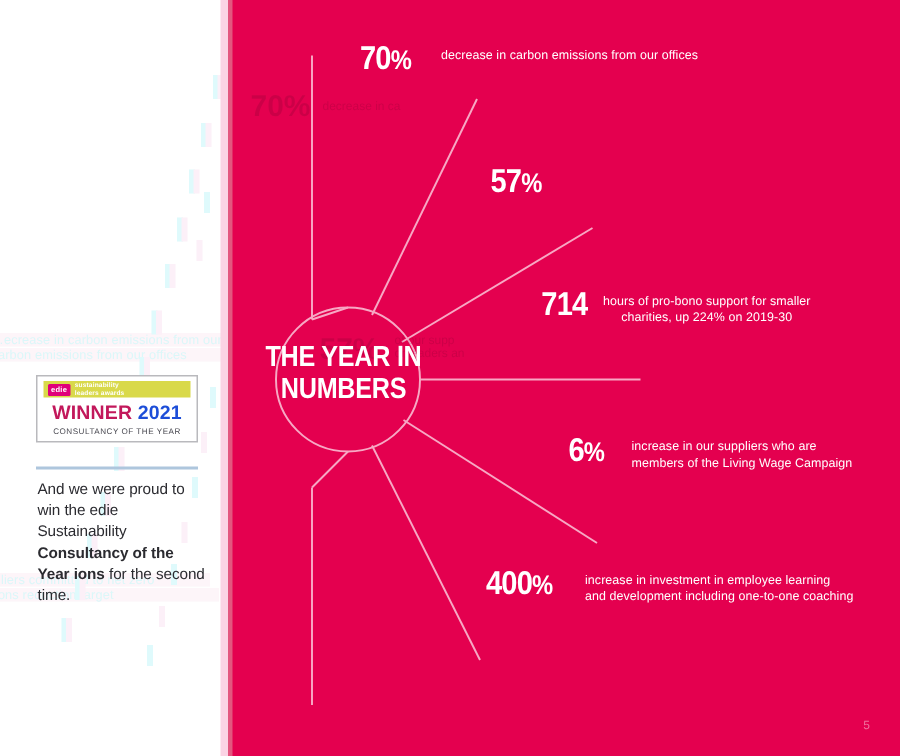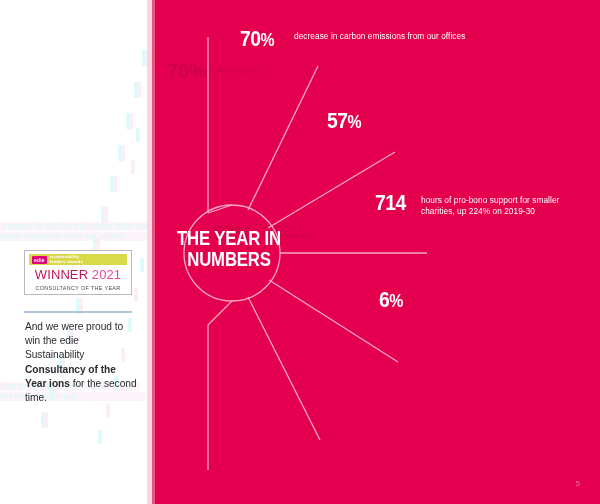--- a/index.html
+++ b/index.html
@@ -31,22 +31,22 @@
     background:#d9d94a;margin:3px 4px 0 4px;padding:1px 3px;height:11px;box-sizing:border-box;
   }
   .badge-edie{
     background:#e0007a;color:#fff;font-size:5px;font-weight:bold;
     padding:0 2px;line-height:8px;border-radius:1px;letter-spacing:.2px;
   }
   .badge-sub{font-size:4.4px;color:#ffffff;line-height:4.6px;font-weight:bold;letter-spacing:.1px;}
   .badge-winner{
     margin-top:3px;text-align:center;font-size:13px;line-height:14px;letter-spacing:.1px;
   }
-  .badge-winner .w{color:#c2185b;font-weight:normal;}
-  .badge-winner .y{color:#ec4899;font-weight:normal;}
+  .badge-winner .w{color:#c2185b;font-weight:bold;}
+  .badge-winner .y{color:#1d4ed8;font-weight:bold;}
   .badge-cat{
     text-align:center;font-size:5.4px;color:#4a4a52;letter-spacing:.35px;margin-top:3px;
   }
 
   .divider{position:absolute;left:24px;top:311px;width:108px;height:1.5px;background:#aec6dd;}
 
   .blurb{
     position:absolute;left:25px;top:320px;width:112px;
     font-size:10.2px;line-height:14.2px;color:#2b2b30;letter-spacing:-.05px;
   }
@@ -208,32 +208,41 @@
       </div>
       <div class="txt">decrease in carbon emissions from our offices</div>
     </div>
 
     <div class="stat" style="left:172px;top:110px;">
       <div class="num" style="width:52px;">
         <span>57</span><span class="pct">%</span>
       </div>
     </div>
 
-    <div class="stat" style="left:220px;top:192px;">
+    <div class="stat" style="left:201px;top:192px;text-align:center;">
       <div class="num" style="width:46px;">
         <span>714</span><span class="pct"></span>
       </div>
       <div class="txt">hours of pro-bono support for smaller
 charities, up 224% on 2019-30</div>
     </div>
 
     <div class="stat" style="left:224px;top:289px;">
       <div class="num" style="width:42px;">
         <span>6</span><span class="pct">%</span>
       </div>
-    </div>
-
+      <div class="txt">increase in our suppliers who are
+members of the Living Wage Campaign</div>
+    </div>
+
+    <div class="stat" style="left:169px;top:378px;">
+      <div class="num" style="width:66px;">
+        <span>400</span><span class="pct">%</span>
+      </div>
+      <div class="txt">increase in investment in employee learning
+and development including one-to-one coaching</div>
+    </div>
 
 
     <div class="page-num">5</div>
   </div>
 
 </div>
 
 </body></html>

